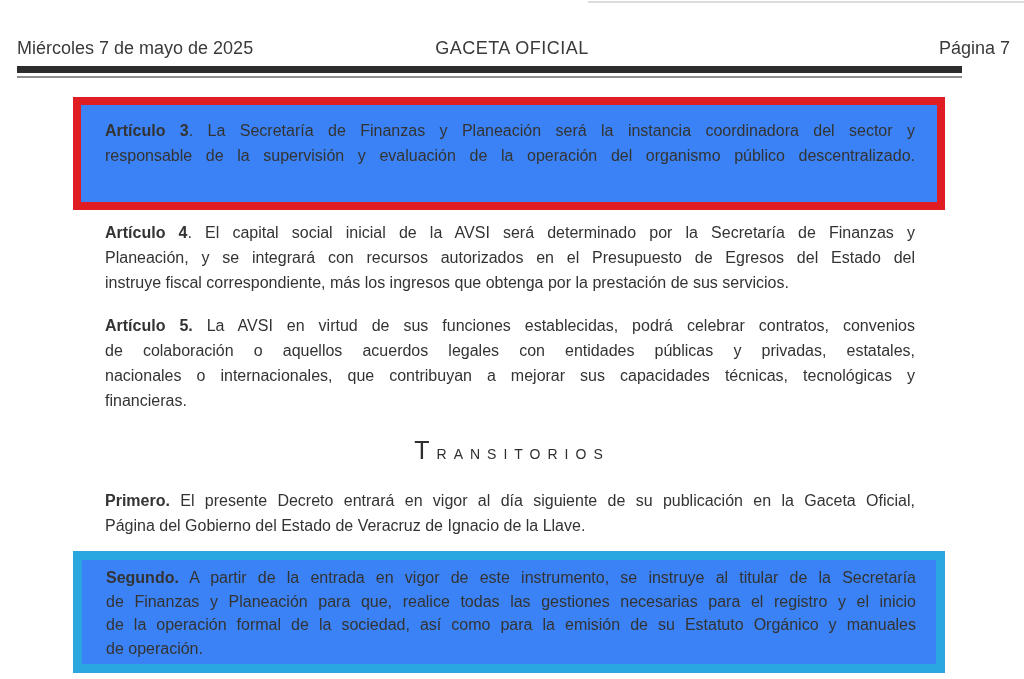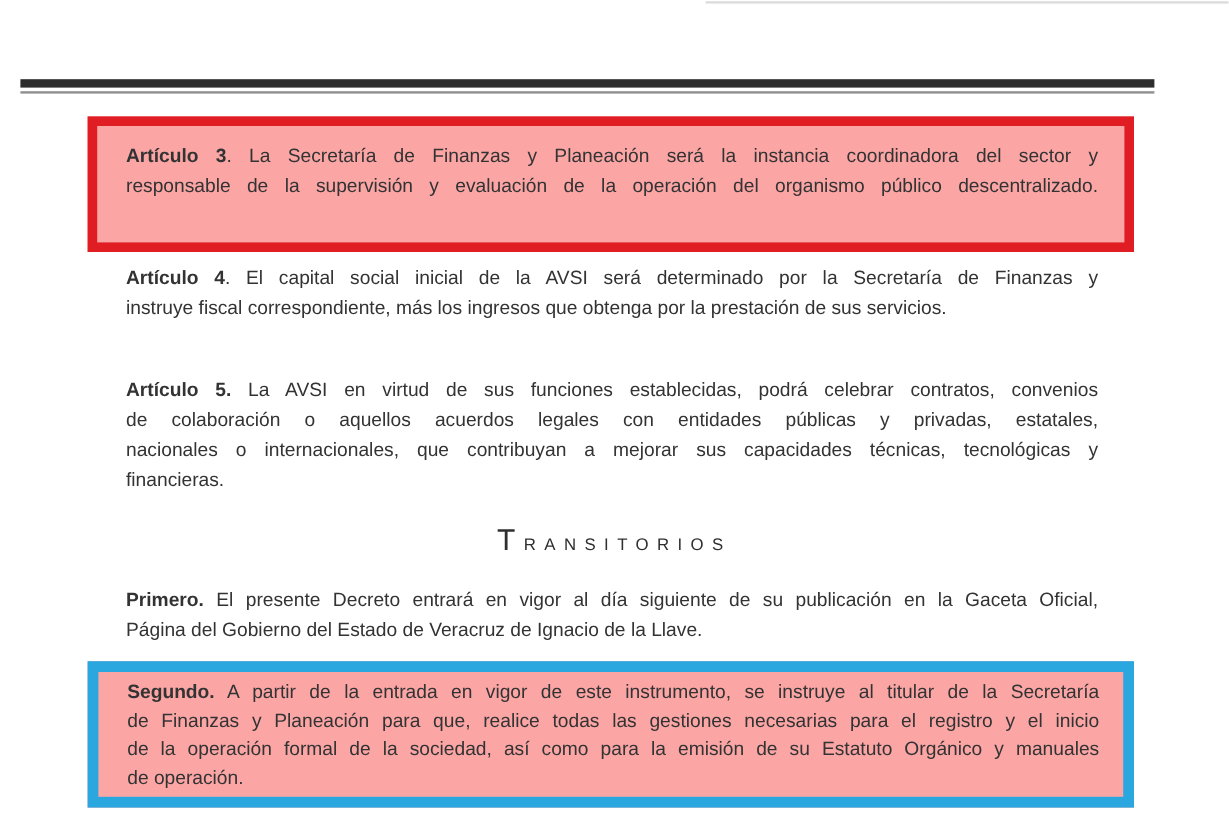--- a/index.html
+++ b/index.html
@@ -54,21 +54,21 @@
     text-align-last:left;
     -moz-text-align-last:left;
   }
   .para b{font-weight:bold;}
   #para-art4{top:220px;}
   #para-art5{top:313px;}
   #para-primero{top:488px;}
   
   .box{
     position:absolute;left:73px;width:872px;
-    box-sizing:border-box;background:#fca5a5;
+    box-sizing:border-box;background:#3b82f6;
   }
   .box .para{position:static;width:810px;}
   .box.red{
     top:97px;height:113px;
     border:8px solid #e01d23;
     padding:13px 0 0 24px;
   }
   .box.blue{
     top:551px;height:122px;
     border:9px solid #2ba7e0;
@@ -84,32 +84,38 @@
   }
   .transitorios::first-letter{font-size:25px;}
 </style>
 </head>
 <body>
 
 <div class="page">
 
   <div class="scan-edge"></div>
 
+  <div class="header">
+    <span class="date">Miércoles 7 de mayo de 2025</span>
+    <span class="title">GACETA OFICIAL</span>
+    <span class="pageno">Página 7</span>
+  </div>
   <div class="rule-thick"></div>
   <div class="rule-thin"></div>
 
   <section class="box red" style="border-color: rgb(224, 29, 35);">
     <div class="para">
         <div class="line"><b>Artículo 3</b>. La Secretaría de Finanzas y Planeación será la instancia coordinadora del sector y</div>
         <div class="line">responsable de la supervisión y evaluación de la operación del organismo público descentralizado.</div>
       </div>
   </section>
 
   <div class="para" id="para-art4">
       <div class="line"><b>Artículo 4</b>. El capital social inicial de la AVSI será determinado por la Secretaría de Finanzas y</div>
+      <div class="line">Planeación, y se integrará con recursos autorizados en el Presupuesto de Egresos del Estado del</div>
       <div class="line last">instruye fiscal correspondiente, más los ingresos que obtenga por la prestación de sus servicios.</div>
     </div>
 
   <div class="para" id="para-art5">
       <div class="line"><b>Artículo 5.</b> La AVSI en virtud de sus funciones establecidas, podrá celebrar contratos, convenios</div>
       <div class="line">de colaboración o aquellos acuerdos legales con entidades públicas y privadas, estatales,</div>
       <div class="line">nacionales o internacionales, que contribuyan a mejorar sus capacidades técnicas, tecnológicas y</div>
       <div class="line last">financieras.</div>
     </div>
 

